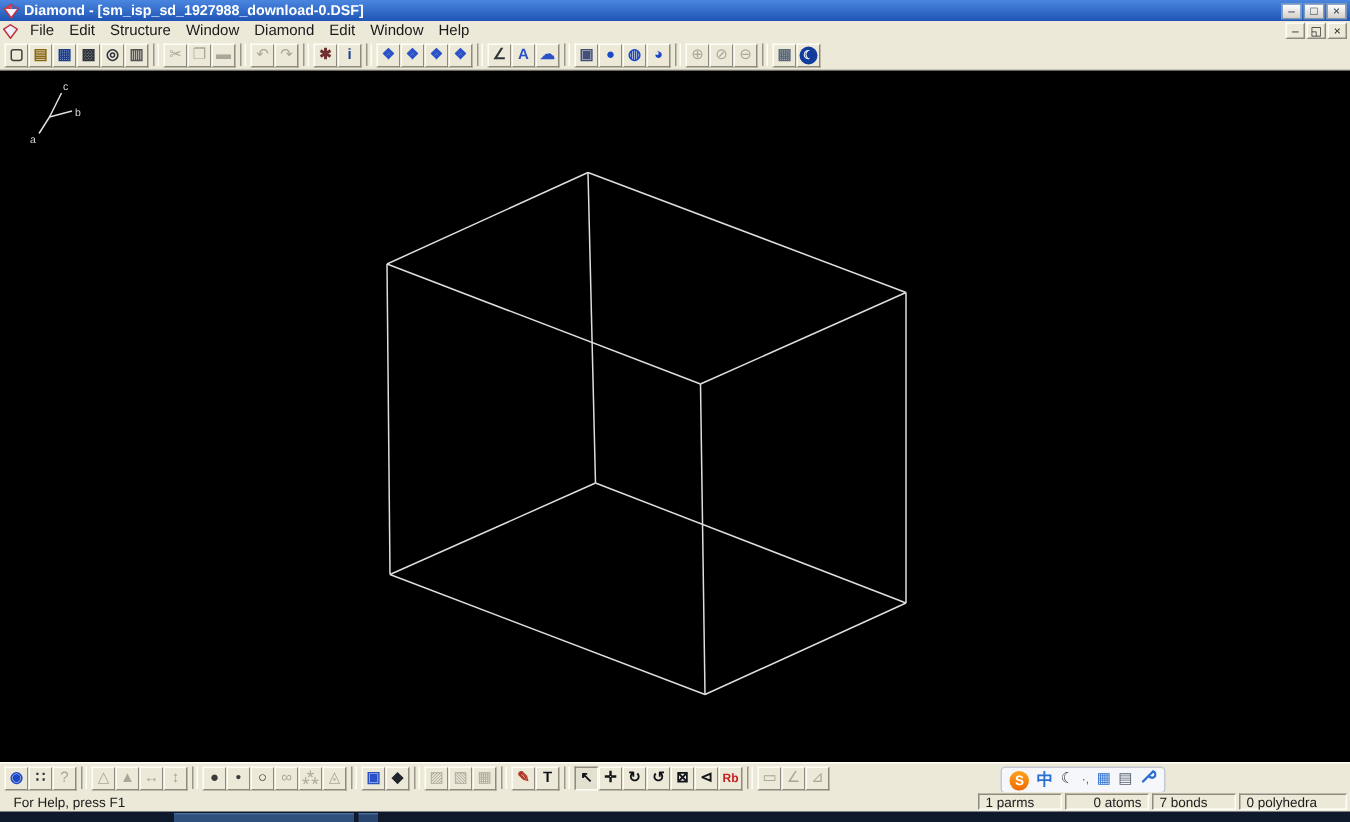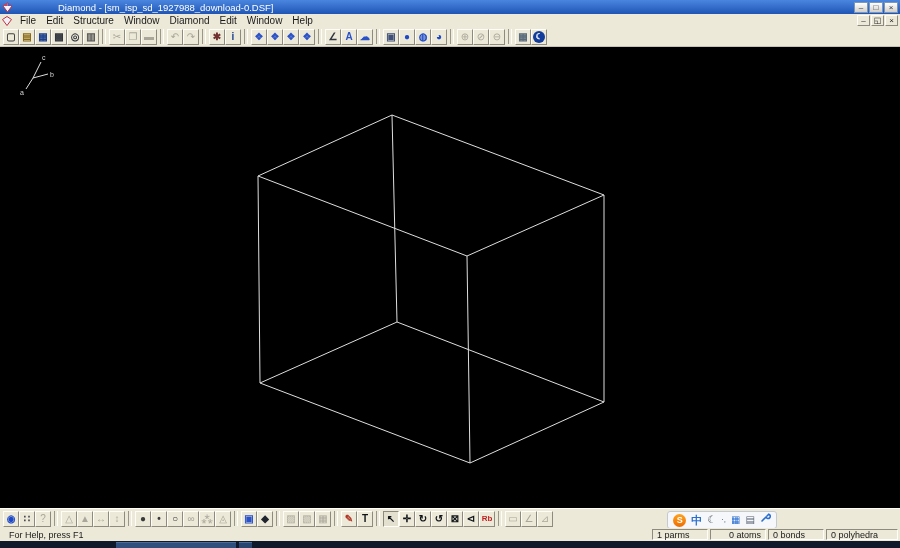--- a/index.html
+++ b/index.html
@@ -4,21 +4,21 @@
 <style>
   html,body{margin:0;padding:0;}
   body{font-family:"Liberation Sans","DejaVu Sans",sans-serif;}
   .app{position:relative;width:900px;height:548px;overflow:hidden;background:#ece9d8;}
 
   
   .titlebar{position:absolute;top:0;left:0;width:900px;height:14px;
     background:linear-gradient(to bottom,#4a86e0,#1f55b5);
     display:flex;align-items:center;padding:0 2px;box-sizing:border-box;}
   .title-icon{width:11px;height:11px;margin-right:3px;flex:0 0 auto;}
-  .title-text{color:#fff;font-size:9.5px;font-weight:normal;white-space:nowrap;flex:1;margin-left:42px;}
+  .title-text{color:#fff;font-size:9.5px;font-weight:bold;white-space:nowrap;flex:1;}
   .wbtns{display:flex;gap:1px;}
   .wbtn{width:14px;height:11px;background:linear-gradient(#fefefe,#d4d0c8);
     border:1px solid #7a96b8;font-size:8px;line-height:9px;text-align:center;
     color:#1c2c48;padding:0;box-sizing:border-box;cursor:default;}
 
   
   .menubar{position:absolute;top:14px;left:0;width:900px;height:13px;background:#ece9d8;
     display:flex;align-items:center;font-size:10px;color:#1a1a1a;box-sizing:border-box;}
   .mdi-icon{width:10px;height:10px;margin:0 3px 0 2px;flex:0 0 auto;}
   .menu-item{padding:16px 5px;line-height:13px;cursor:default;}
@@ -350,21 +350,21 @@
           <path d="M2 9 L6 5 M6 5 a2.2 2.2 0 1 0 2.8 -2.8 L7 4" stroke="#2a6fd0" stroke-width="1.6" fill="none" stroke-linecap="round"></path>
         </svg>
       </span>
     </div>
   </div>
 
   <div class="statusbar">
     <span class="spanel help">For Help, press F1</span>
     <span class="spanel f1">1 parms</span>
     <span class="spanel f2">0 atoms</span>
-    <span class="spanel f3">0 bonds</span>
+    <span class="spanel f3">7 bonds</span>
     <span class="spanel f4">0 polyhedra</span>
   </div>
 
   <div class="taskbar">
     <div class="task-btn b1"></div>
     <div class="task-btn b2"></div>
   </div>
 
 </div>
 

